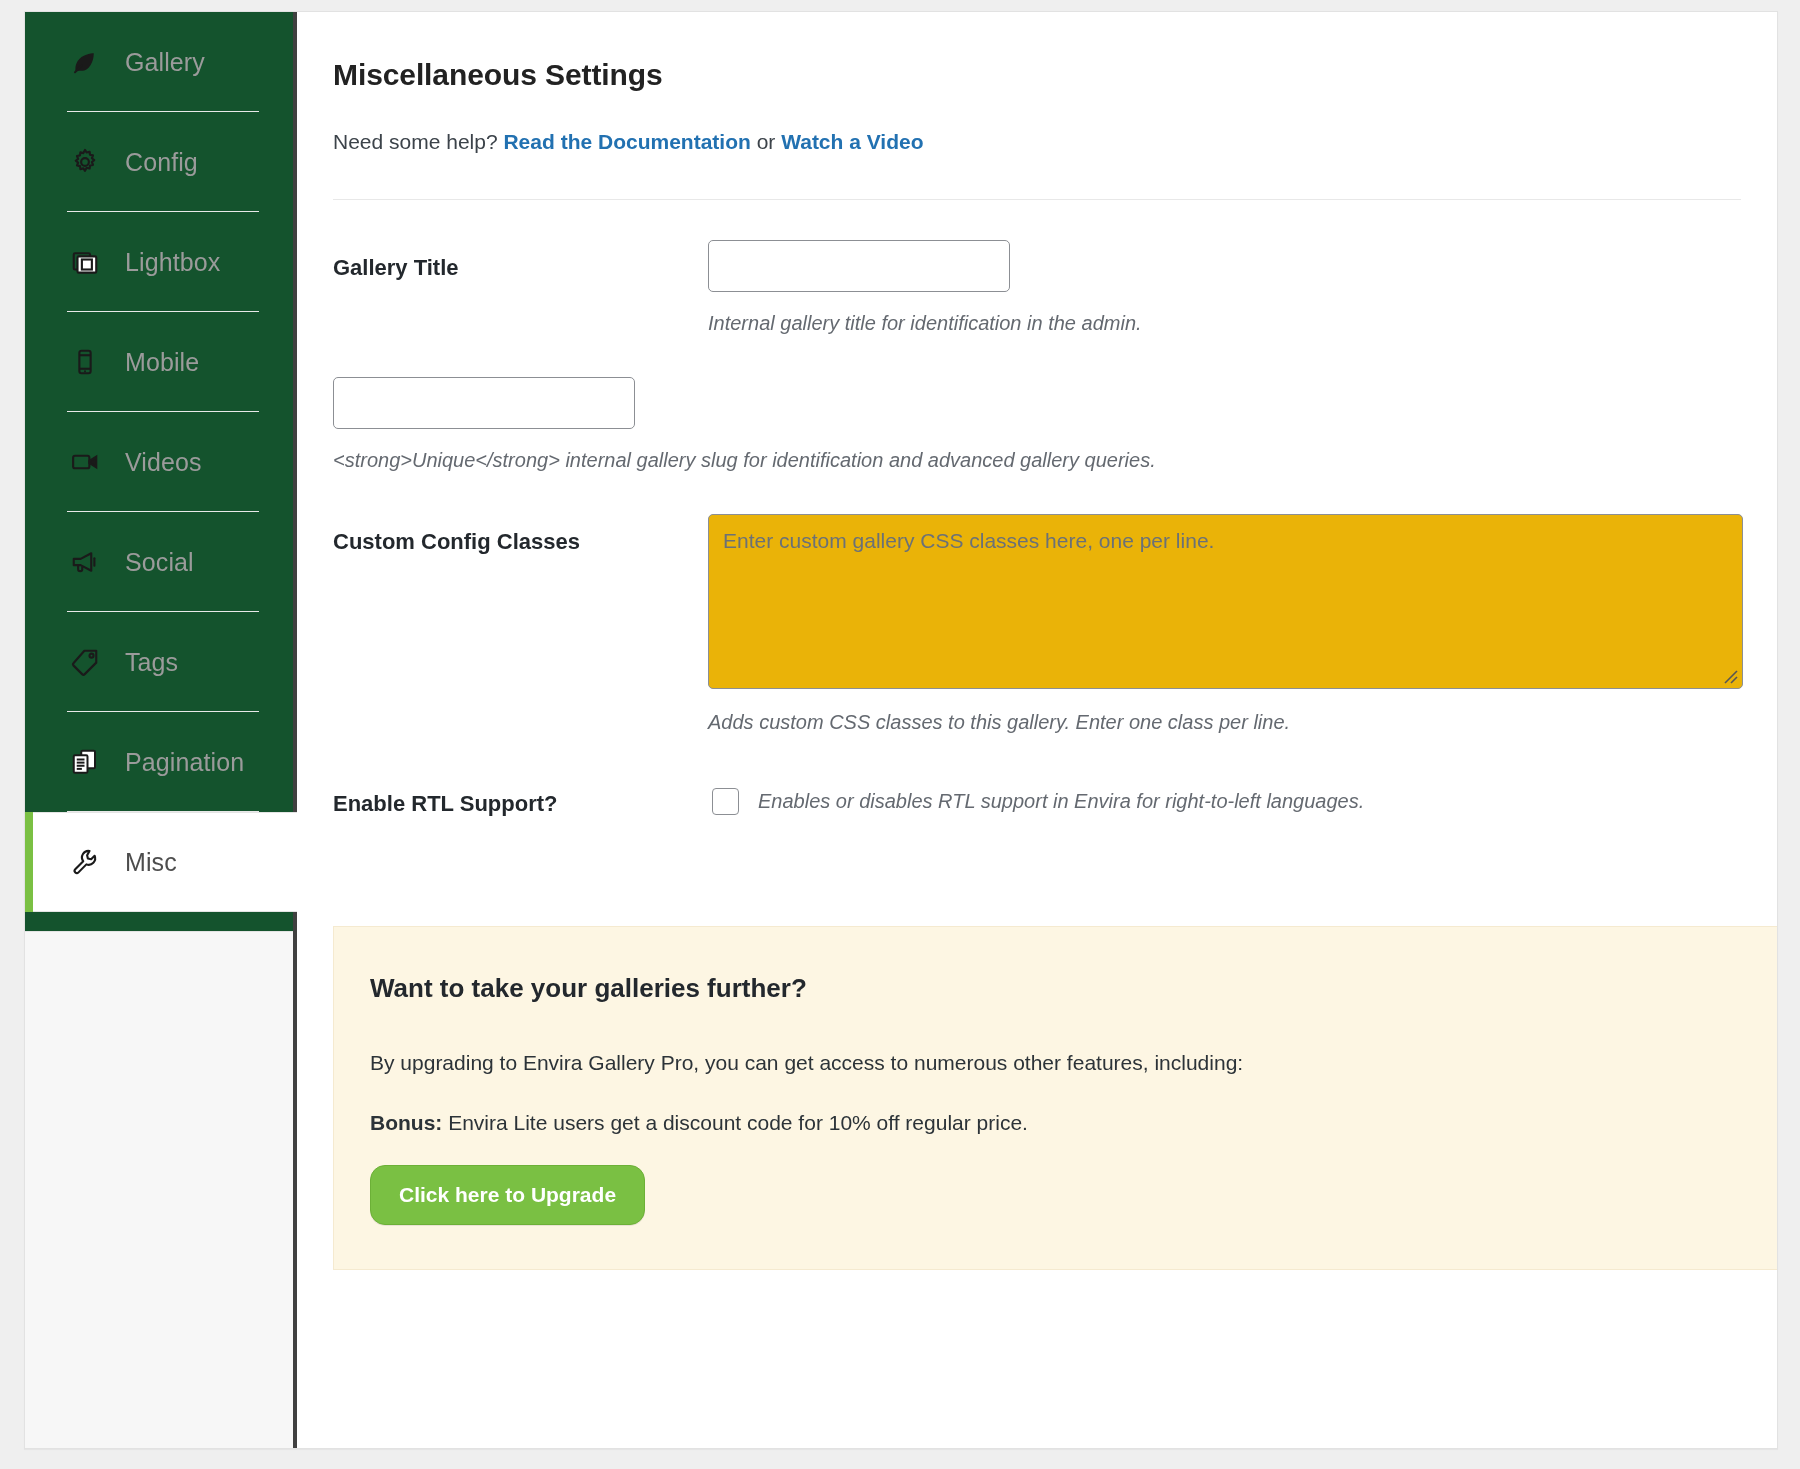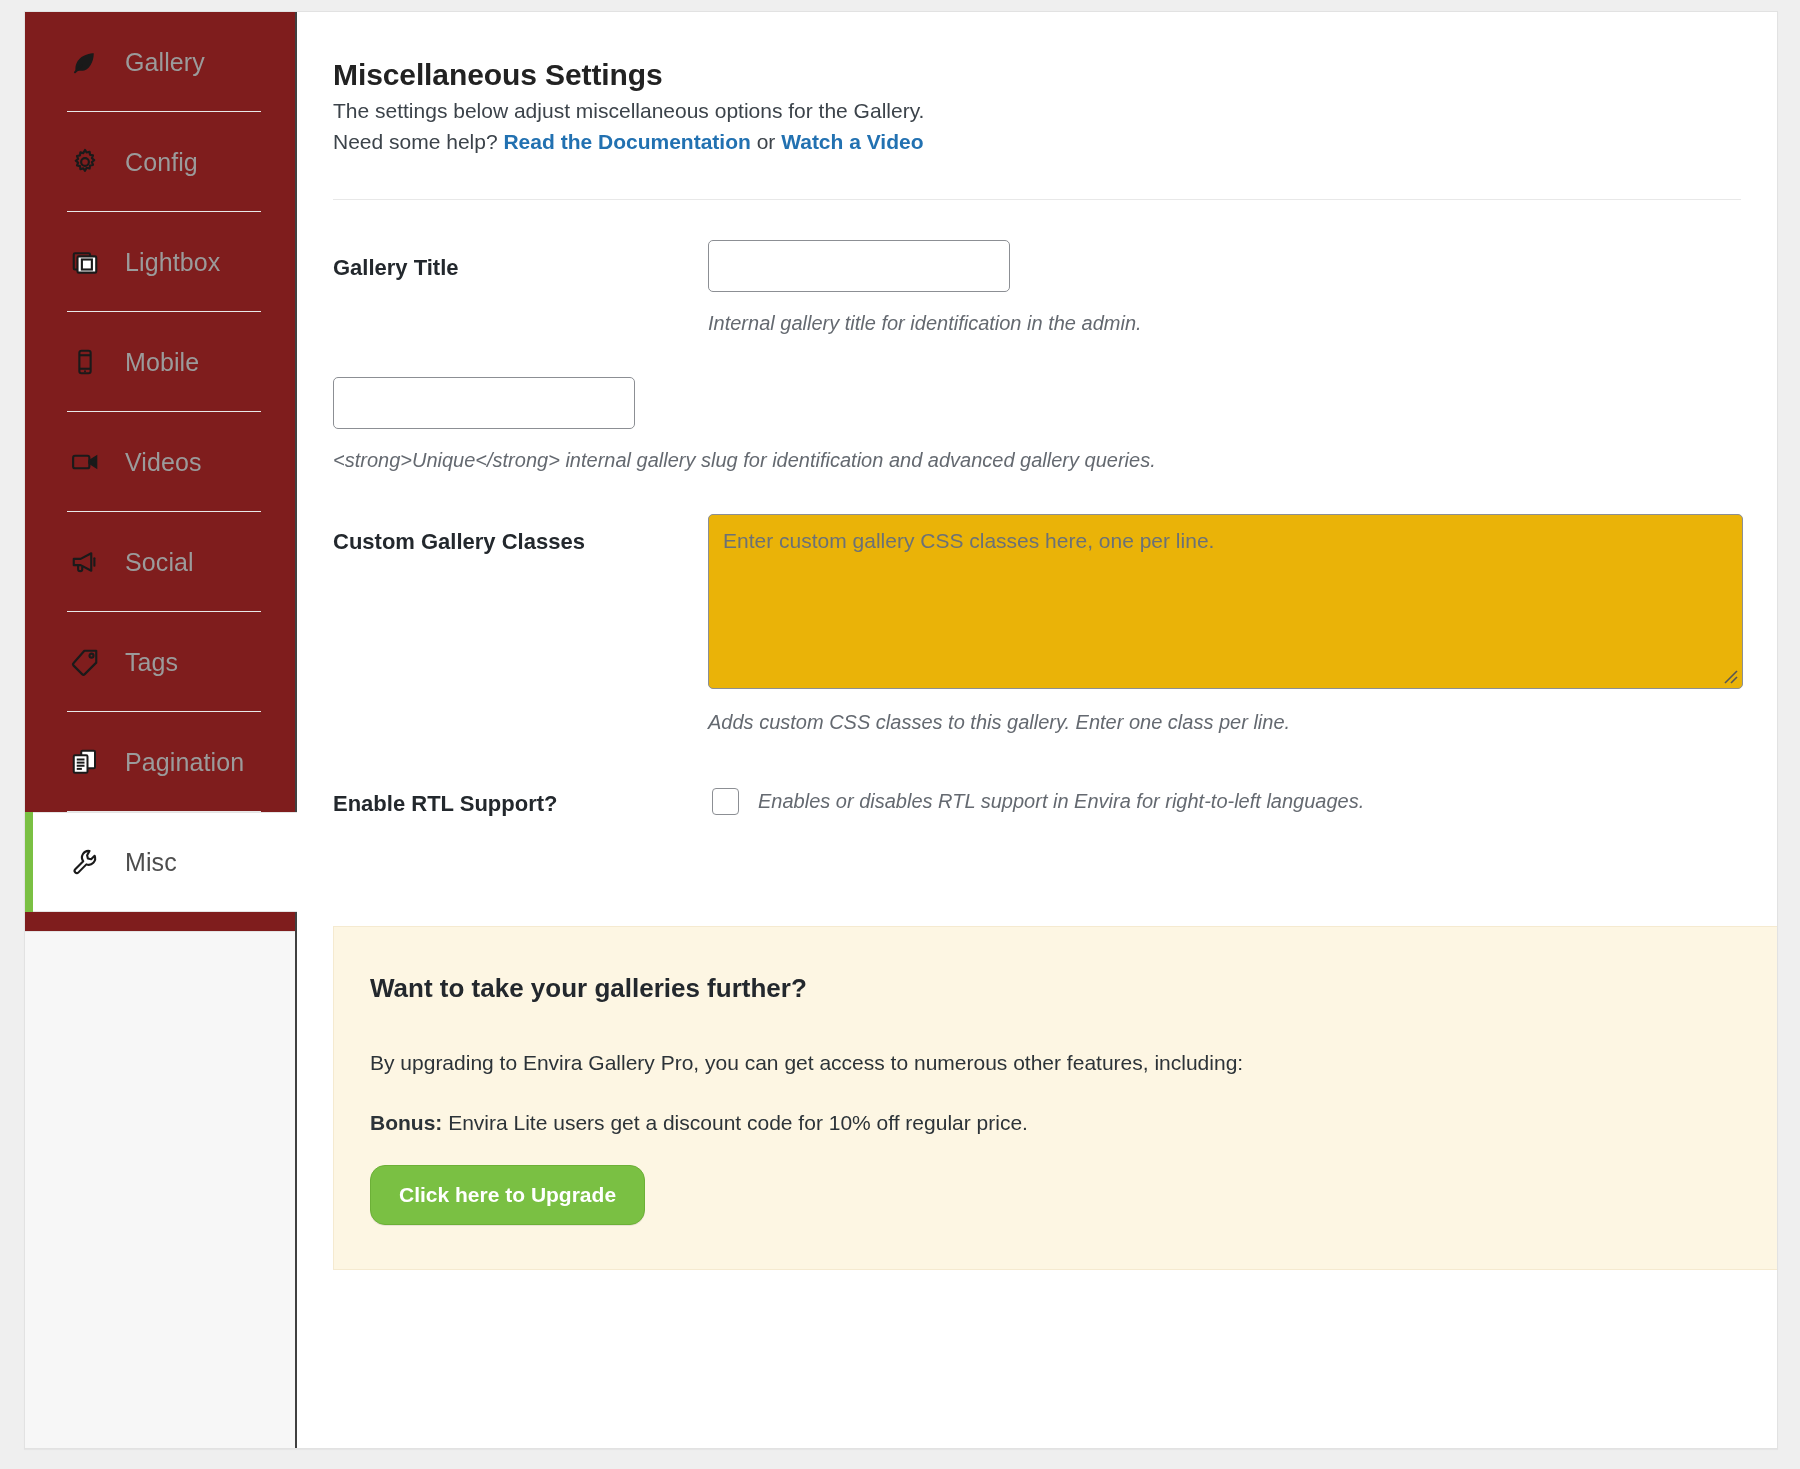--- a/index.html
+++ b/index.html
@@ -24,22 +24,22 @@
     border: 1px solid #e2e2e2;
     box-shadow: 0 1px 1px rgba(0,0,0,0.04);
     display: flex;
     overflow: hidden;
   }
 
   
   .sidebar {
     width: 272px;
     flex: 0 0 272px;
-    background: #7f1d1d;
-    border-right: 2px solid #404040;
+    background: #14532d;
+    border-right: 4px solid #404040;
     position: relative;
     padding-top: 0;
   }
   .nav-list { list-style: none; margin: 0; padding: 0; }
   .nav-item {
     position: relative;
     display: flex;
     align-items: center;
     height: 100px;
     padding-left: 34px;
@@ -384,21 +384,21 @@
       </ul>
       <div class="sidebar-fill"></div>
     </nav>
 
     <main class="content">
       <div class="content-inner">
 
         <h1 class="page-title">Miscellaneous Settings</h1>
 
         <p class="page-desc">
-          <span>The settings below adjust miscellaneous options for the Gallery.</span><br>
+          <br>
           <span>Need some help? </span><a href="#">Read the Documentation</a><span> or </span><a href="#">Watch a Video</a>
         </p>
 
         <div class="hr"></div>
 
         <div class="field-row">
           <div class="field-label">Gallery Title</div>
           <div class="field-control">
             <input class="text-input" type="text" value="" style="">
             <div class="field-help">Internal gallery title for identification in the admin.</div>
@@ -406,21 +406,21 @@
         </div>
 
         <div class="field-row">
           <div class="field-control">
             <input class="text-input" type="text" value="" style="">
             <div class="field-help">&lt;strong&gt;Unique&lt;/strong&gt; internal gallery slug for identification and advanced gallery queries.</div>
           </div>
         </div>
 
         <div class="field-row">
-          <div class="field-label">Custom Gallery Classes</div>
+          <div class="field-label">Custom Config Classes</div>
           <div class="field-control">
             <div class="area-wrap">
               <textarea class="area-input" placeholder="Enter custom gallery CSS classes here, one per line." style=""></textarea>
               <span class="resize-grip">
                 <svg width="18" height="18" viewBox="0 0 18 18">
                   <line x1="4" y1="16" x2="16" y2="4" stroke="#555" stroke-width="1.6"></line>
                   <line x1="10" y1="16" x2="16" y2="10" stroke="#555" stroke-width="1.6"></line>
                 </svg>
               </span>
             </div>

